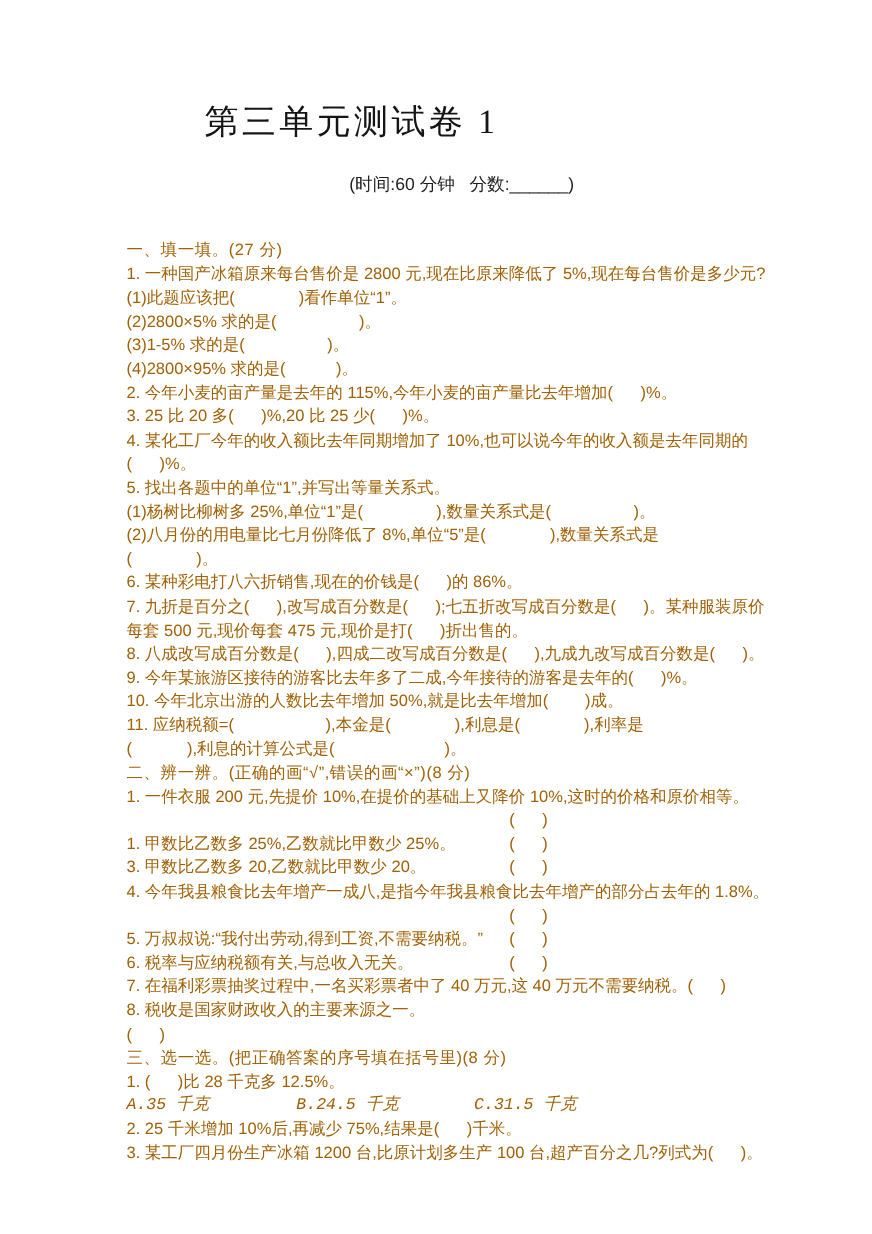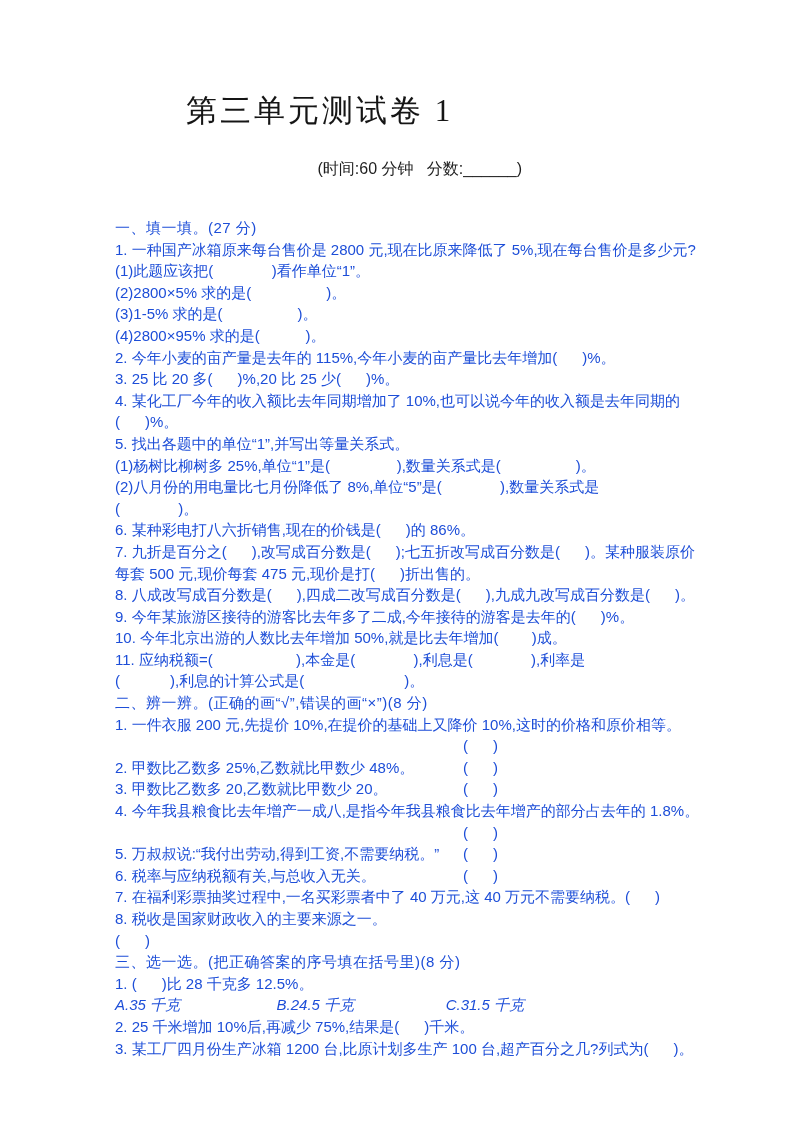--- a/index.html
+++ b/index.html
@@ -34,27 +34,27 @@
     white-space:pre;
     color:#1d1d1d;
   }
   .doc-body { margin-top:15px; }
   .line {
     display:flex;
     justify-content:space-between;
     align-items:baseline;
     font-size:15px;
     line-height:21.6px;
-    color:#1d4ed8;
+    color:#a16207;
   }
   .line .t { white-space:pre; flex:0 1 auto; }
   .line .r { white-space:pre; flex:0 0 auto; padding-right:26px; }
   .line.heading .t { letter-spacing:0.5px; }
   .line.cols { justify-content:flex-start; }
-  .line.cols .col { white-space:pre; font-style:italic; font-family:Liberation Sans, sans-serif; }
+  .line.cols .col { white-space:pre; font-style:italic; font-family:Liberation Mono, monospace; }
   .line.cols .col:nth-child(1) { width:215px; }
   .line.cols .col:nth-child(2) { width:225px; }
   .line.cols .col:nth-child(3) { flex:1; }
 </style>
 </head>
 <body>
 
 <div class="page">
   <h1 class="title">第三单元测试卷 1</h1>
   <div class="meta">
@@ -131,21 +131,21 @@
         <span class="t">二、辨一辨。(正确的画“√”,错误的画“×”)(8 分)</span>
       </div>
       <div class="line">
         <span class="t">1. 一件衣服 200 元,先提价 10%,在提价的基础上又降价 10%,这时的价格和原价相等。</span>
       </div>
       <div class="line">
         <span class="t"></span>
         <span class="r">(      )</span>
       </div>
       <div class="line">
-        <span class="t">2. 甲数比乙数多 25%,乙数就比甲数少 48%。</span>
+        <span class="t">1. 甲数比乙数多 25%,乙数就比甲数少 25%。</span>
         <span class="r">(      )</span>
       </div>
       <div class="line">
         <span class="t">3. 甲数比乙数多 20,乙数就比甲数少 20。</span>
         <span class="r">(      )</span>
       </div>
       <div class="line">
         <span class="t">4. 今年我县粮食比去年增产一成八,是指今年我县粮食比去年增产的部分占去年的 1.8%。</span>
       </div>
       <div class="line">

